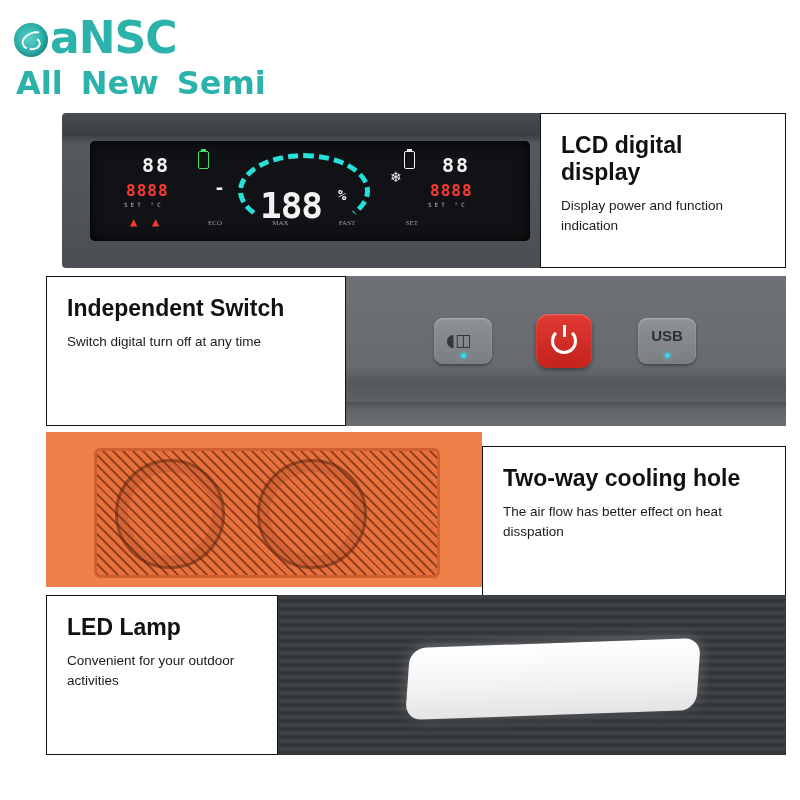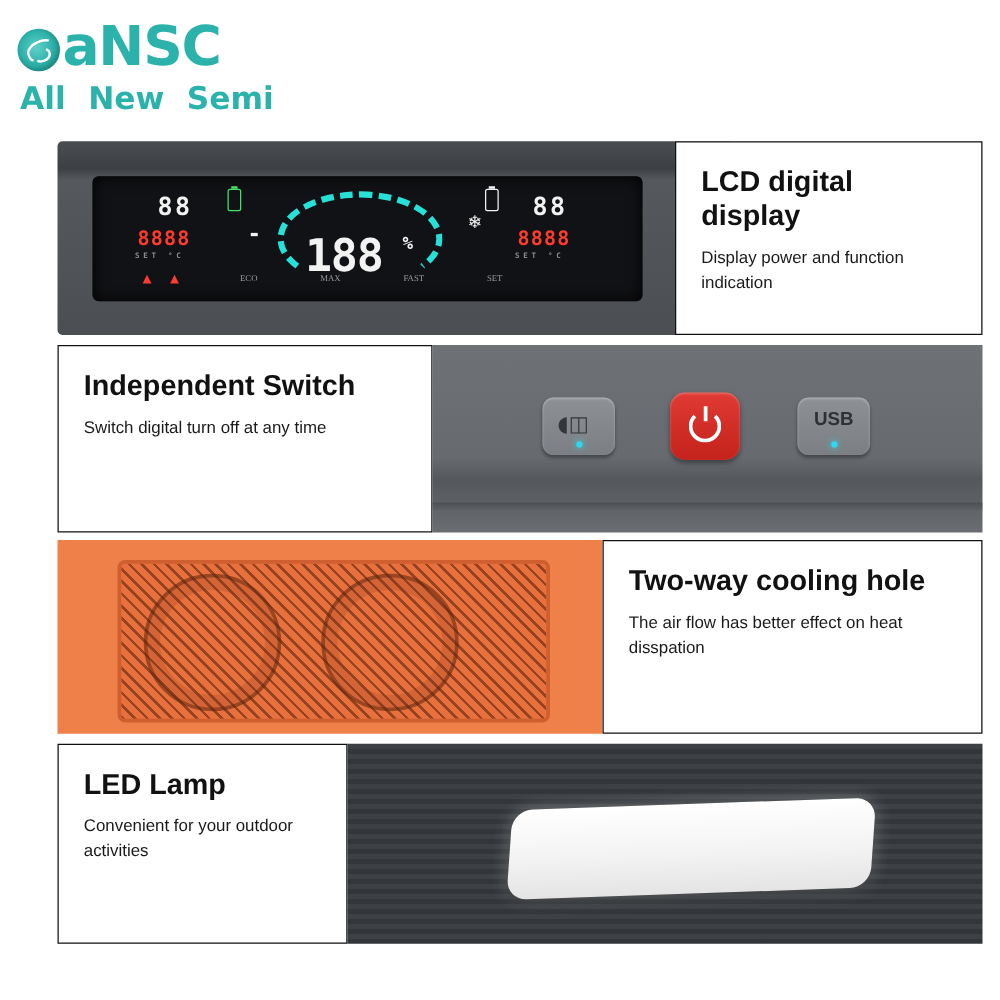--- a/index.html
+++ b/index.html
@@ -70,21 +70,21 @@
     line-height: 44px;
   }
   .logo-sub {
     display: flex;
     gap: 18px;
     margin-top: 2px;
     padding-left: 2px;
   }
   .logo-sub span {
     font-family: "DejaVu Sans", sans-serif;
-    font-size: 25px;
+    font-size: 32px;
     font-weight: bold;
     color: #2bb3ab;
   }
 
   
   .row {
     position: absolute;
     box-sizing: border-box;
   }
   .panel-img {
@@ -109,21 +109,21 @@
   .panel-text p {
     margin: 0;
     font-size: 13.5px;
     line-height: 20px;
     color: #1a1a1a;
   }
 
   
   #row1 { left: 46px; top: 113px; width: 740px; height: 155px; }
   #row1 .panel-img {
-    position: absolute; left: 0; top: 0; width: 538px; height: 155px;
+    position: absolute; left: 16px; top: 0; width: 538px; height: 155px;
     background: linear-gradient(180deg, #4a4e52 0%, #3c4044 14%, #55595d 20%, #4b4f53 100%);
     border-radius: 4px 0 0 4px;
   }
   .lcd-screen {
     position: absolute;
     left: 28px; top: 28px;
     width: 440px; height: 100px;
     background: #111215;
     border-radius: 5px;
     box-shadow: inset 0 0 12px #000;
@@ -301,21 +301,21 @@
   .fan {
     position: absolute; top: 8px;
     width: 104px; height: 104px;
     border-radius: 50%;
     border: 3px solid rgba(90,35,12,.55);
     box-shadow: inset 0 0 0 10px rgba(120,50,20,.18);
   }
   #fan1 { left: 18px; }
   #fan2 { left: 160px; }
   #row3 .panel-text {
-    position: absolute; left: 436px; top: 0; width: 304px; height: 155px;
+    position: absolute; left: 436px; top: 14px; width: 304px; height: 155px;
   }
 
   
   #row4 { left: 46px; top: 595px; width: 612px; height: 160px; }
   #row4 .panel-text {
     position: absolute; left: 0; top: 0; width: 232px; height: 160px;
   }
   #row4 .panel-img {
     position: absolute; left: 232px; top: 0; width: 508px; height: 160px;
     background: repeating-linear-gradient(180deg, #3d4145 0 4px, #32363a 4px 8px);

